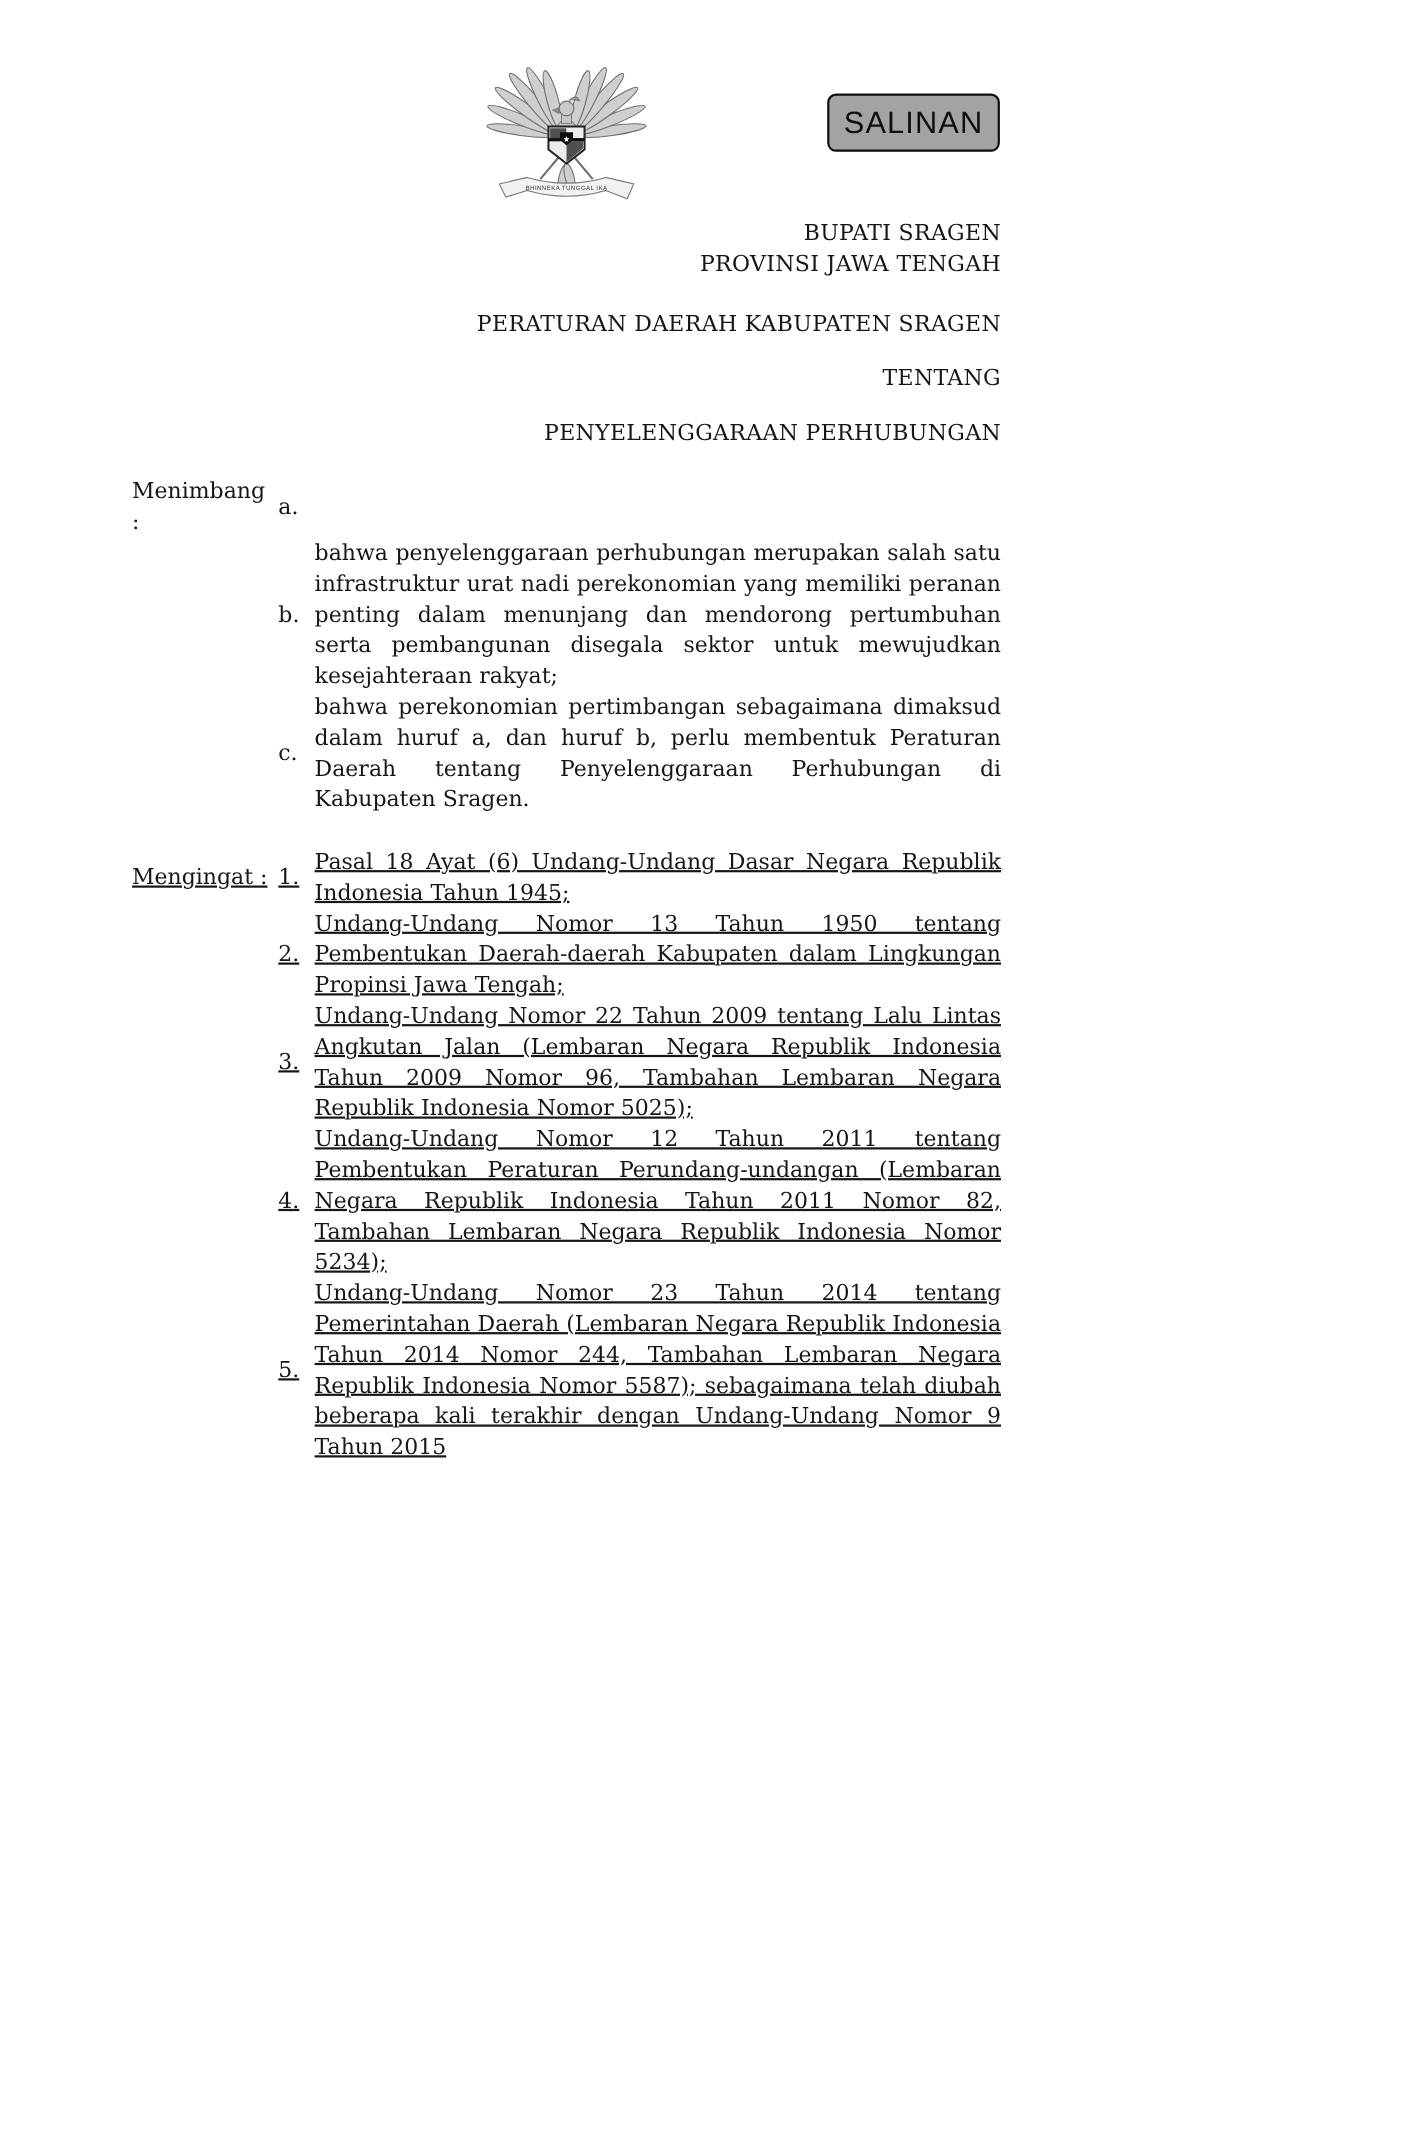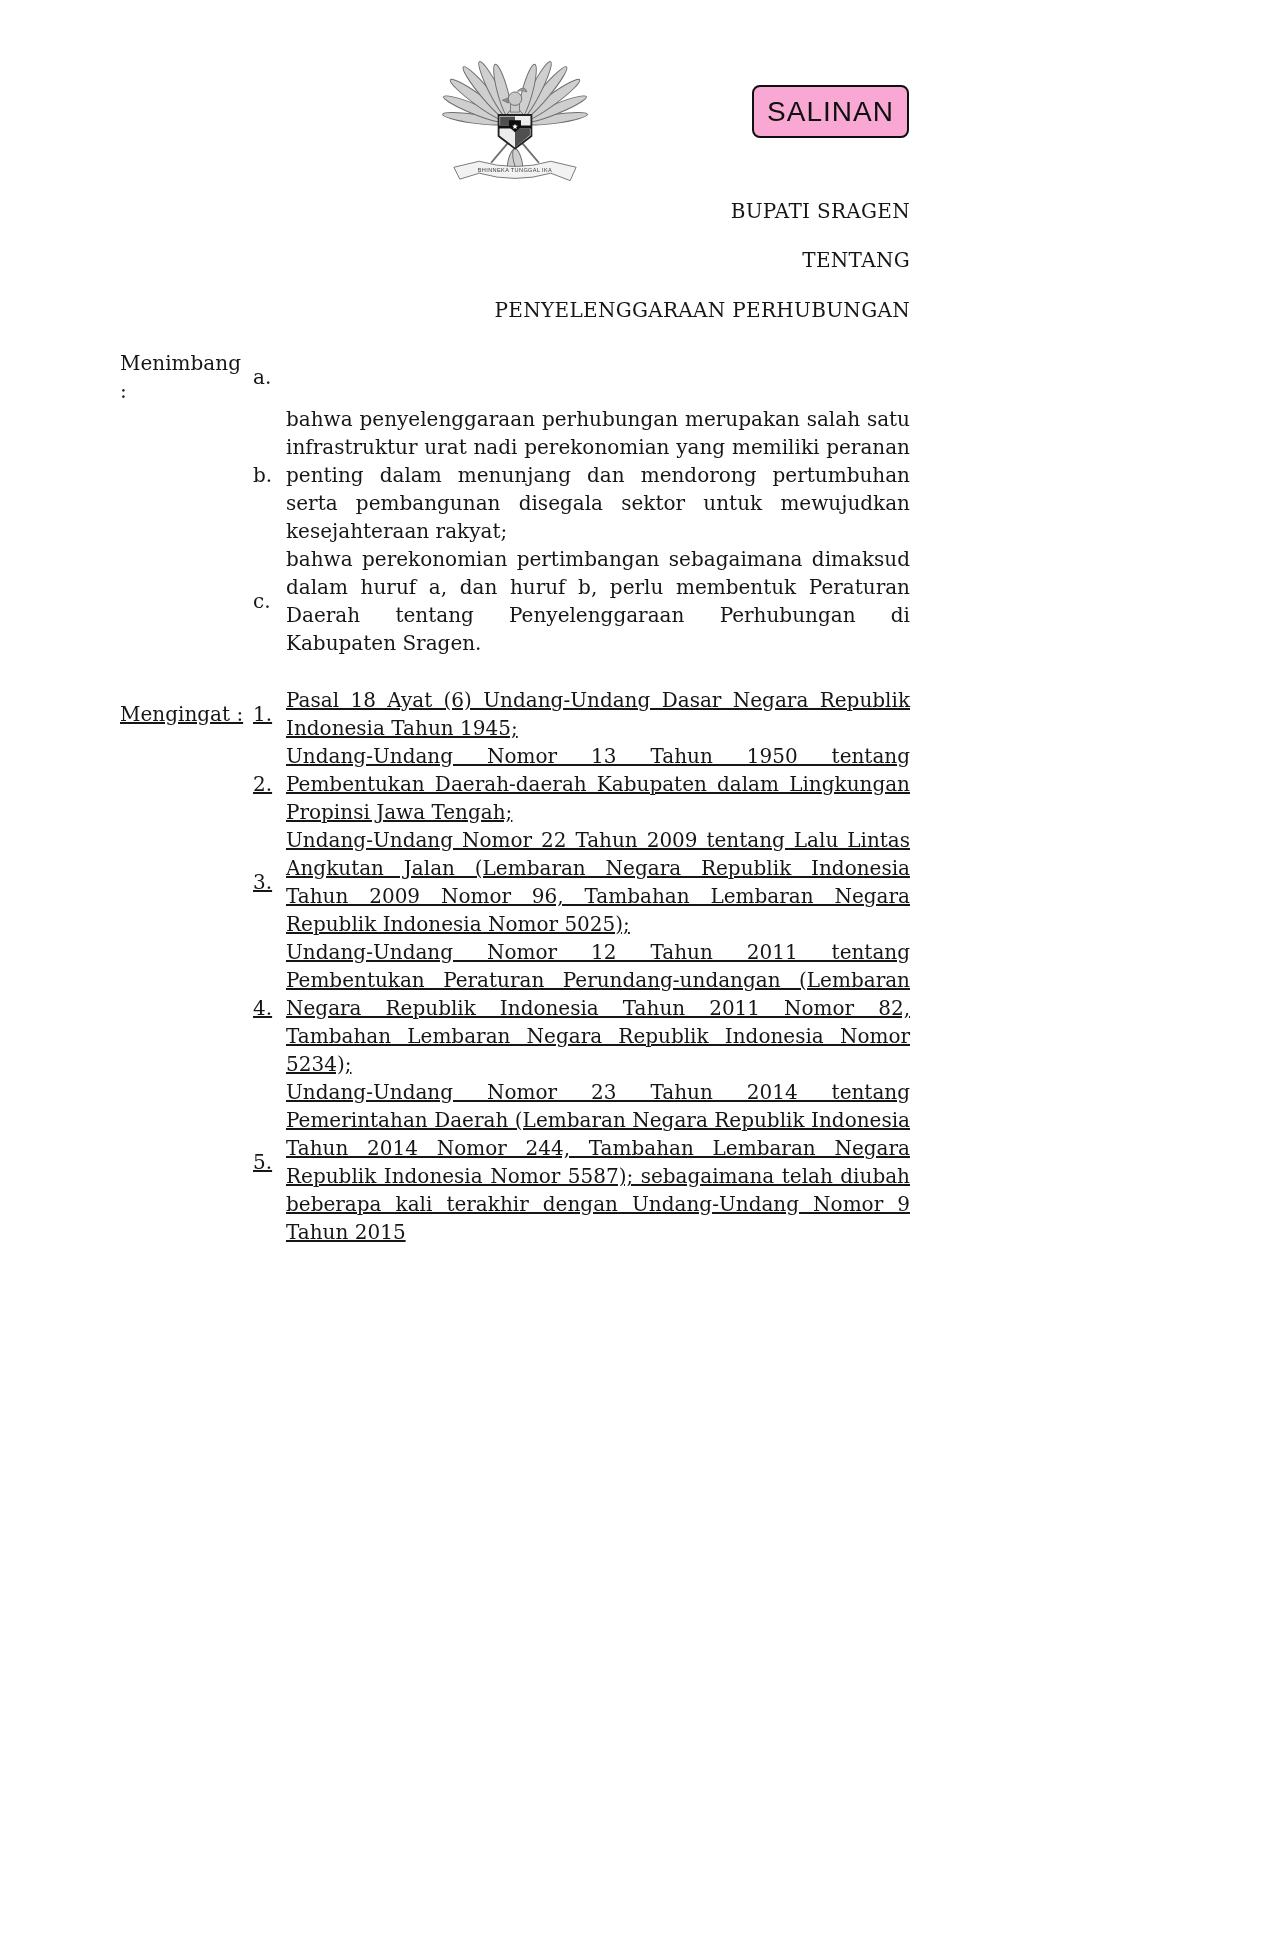--- a/index.html
+++ b/index.html
@@ -20,21 +20,21 @@
     position: absolute;
     left: 752px;
     top: 85px;
     width: 153px;
     height: 49px;
     border: 2.5px solid #0f0f0f;
     border-radius: 8px;
     display: flex;
     align-items: center;
     justify-content: center;
-    background: #f9a8d4;
+    background: #a3a3a3;
   }
   .stamp span {
     font-family: "Liberation Sans", sans-serif;
     font-size: 28px;
     letter-spacing: 1px;
     color: #0f0f0f;
   }
   .emblem {
     position: absolute;
     left: 433px;
@@ -119,20 +119,22 @@
         <polygon points="110,99.5 111,102.12 113.8,102.26 111.62,104.03 112.35,106.74 110,105.2 107.65,106.74 108.38,104.03 106.2,102.26 109,102.12" fill="#ffffff"></polygon>
       </g>
 
       <path d="M28,158 L62,150 Q110,164 158,150 L192,158 L184,176 L158,166 Q110,180 62,166 L36,174 Z" fill="#f2f2f2" stroke="#777777" stroke-width="1.3"></path>
       <text x="110" y="165" text-anchor="middle" font-size="7.5" letter-spacing="0.5" fill="#3a3a3a" font-family="Liberation Sans, sans-serif">BHINNEKA TUNGGAL IKA</text>
     </svg>
   </div>
 
   <div class="content">
     <div class="center hdr-office">BUPATI SRAGEN</div>
+    <div class="center">PROVINSI JAWA TENGAH</div>
+    <div class="center hdr-reg">PERATURAN DAERAH KABUPATEN SRAGEN</div>
     <div class="center hdr-tentang">TENTANG</div>
     <div class="center hdr-subject">PENYELENGGARAAN PERHUBUNGAN</div>
 
     <section class="clause menimbang">
       <div class="row">
         <div class="lbl">Menimbang :</div>
         <div class="mk">a.</div>
       </div>
       <div class="row">
         <div class="lbl"></div>

